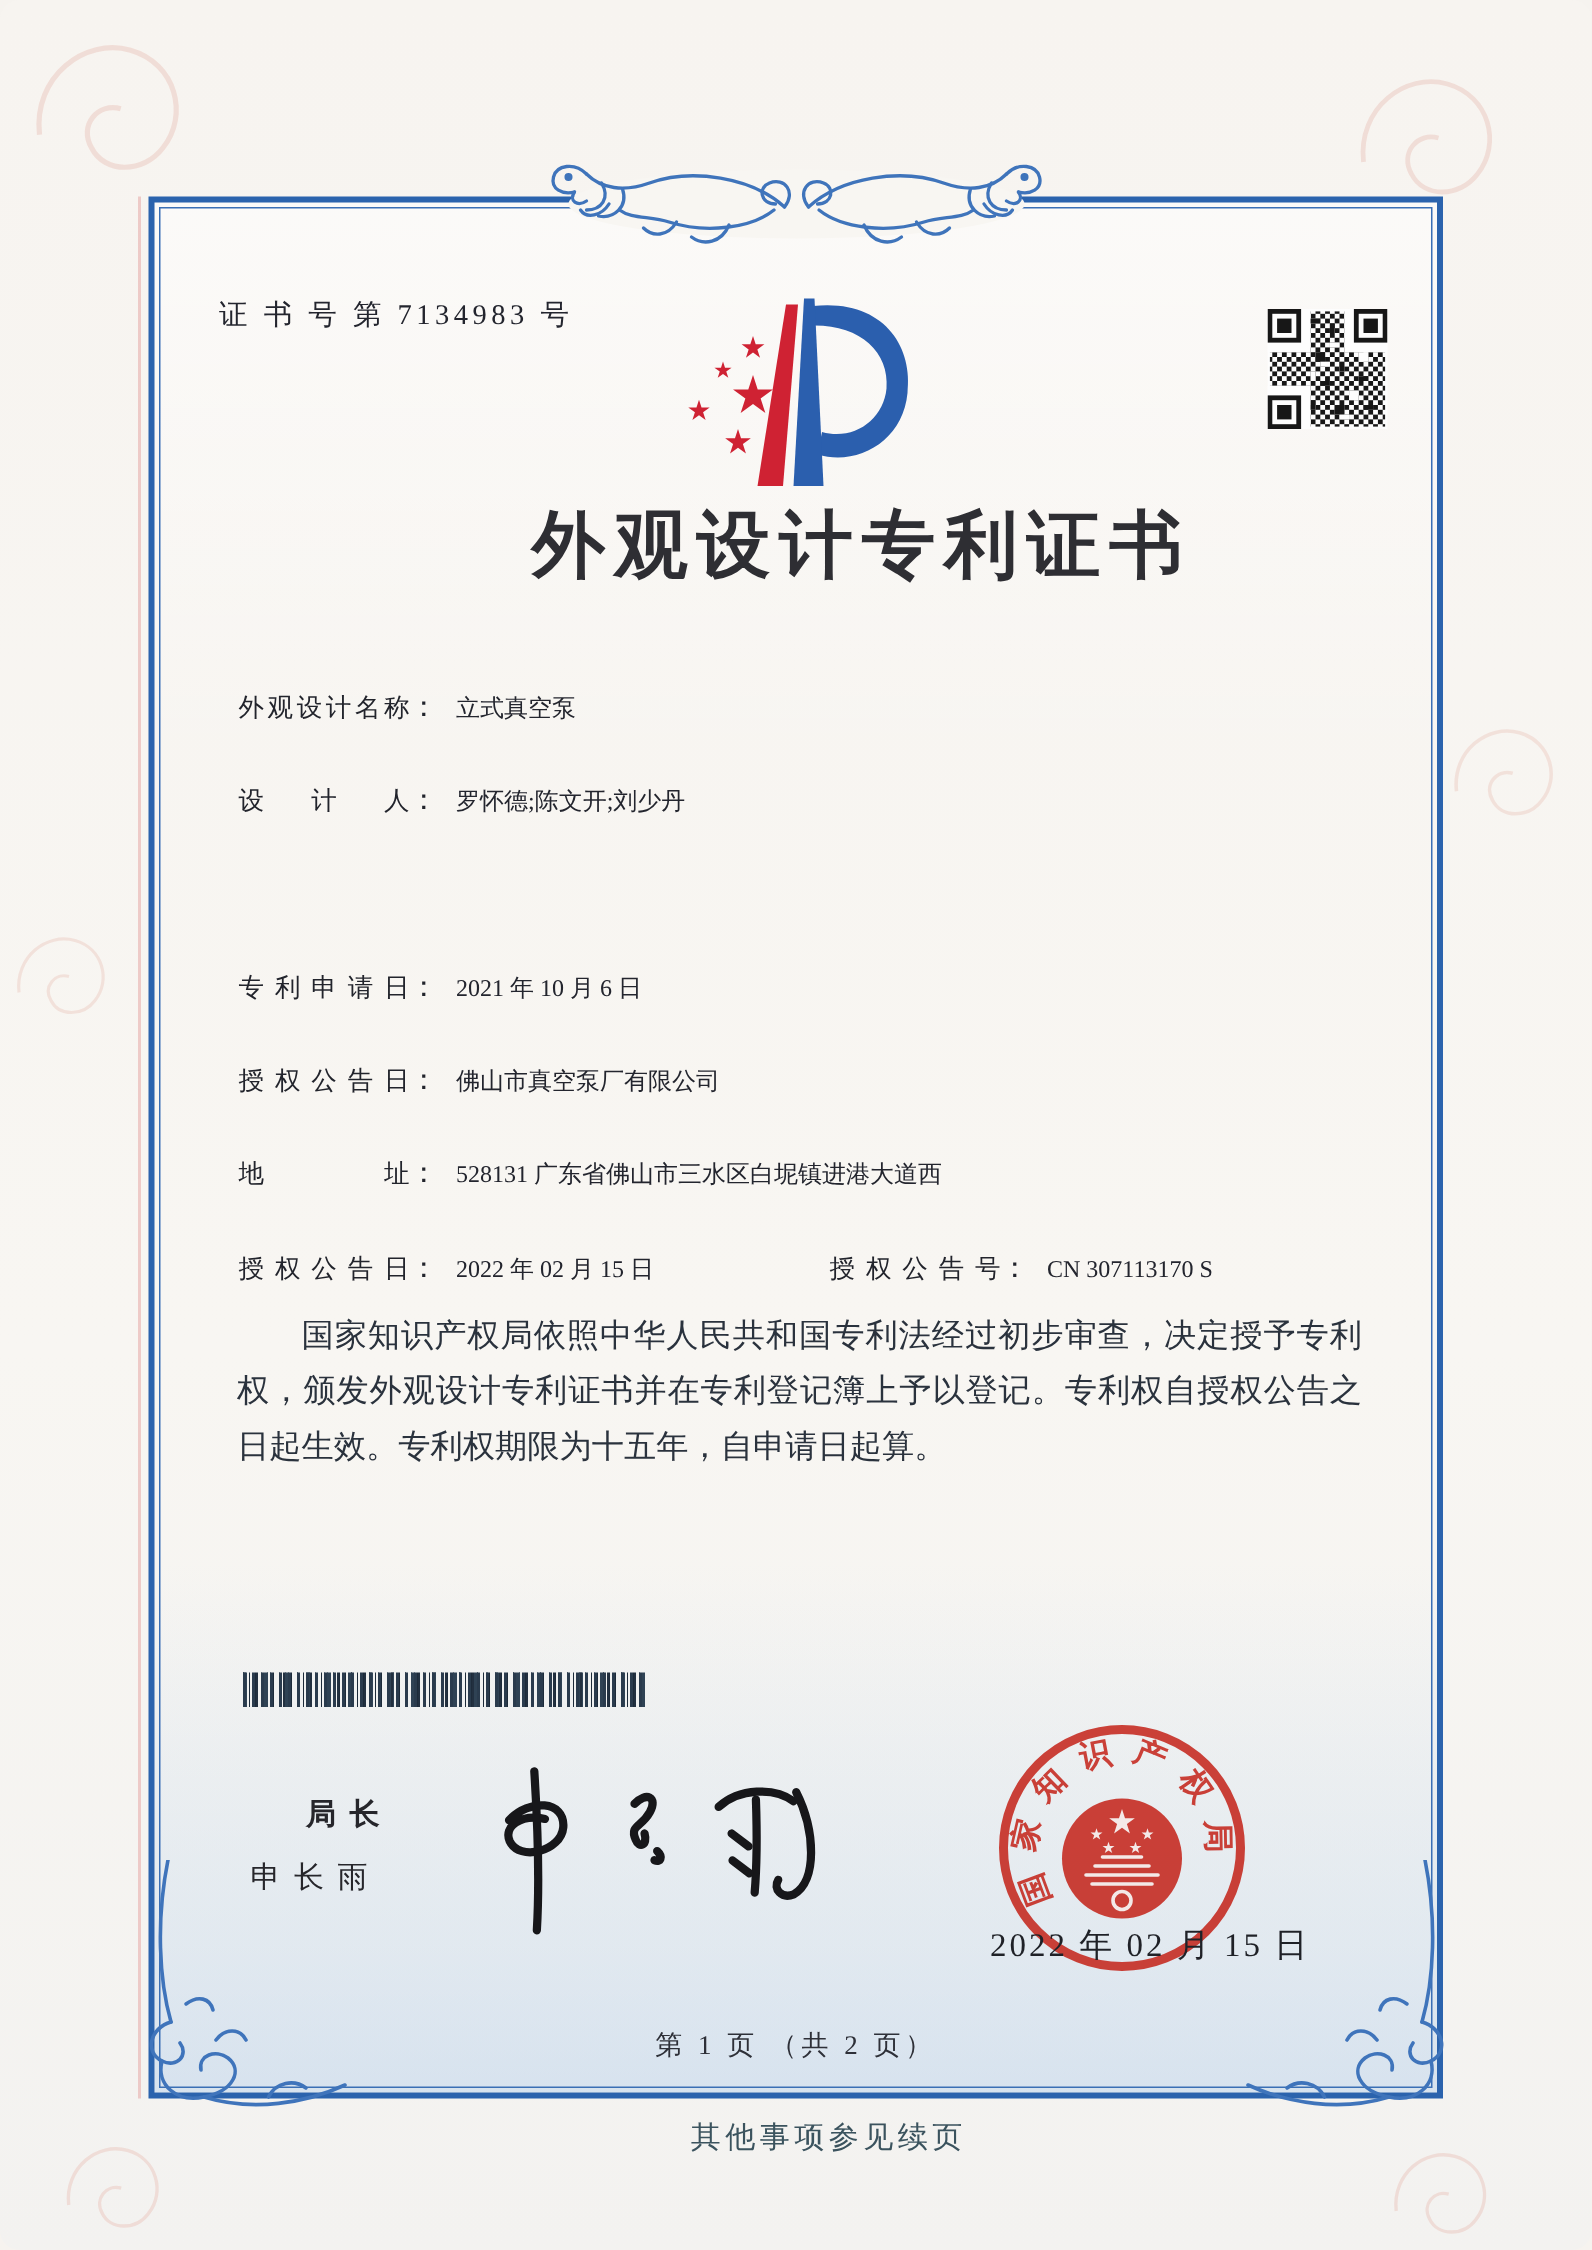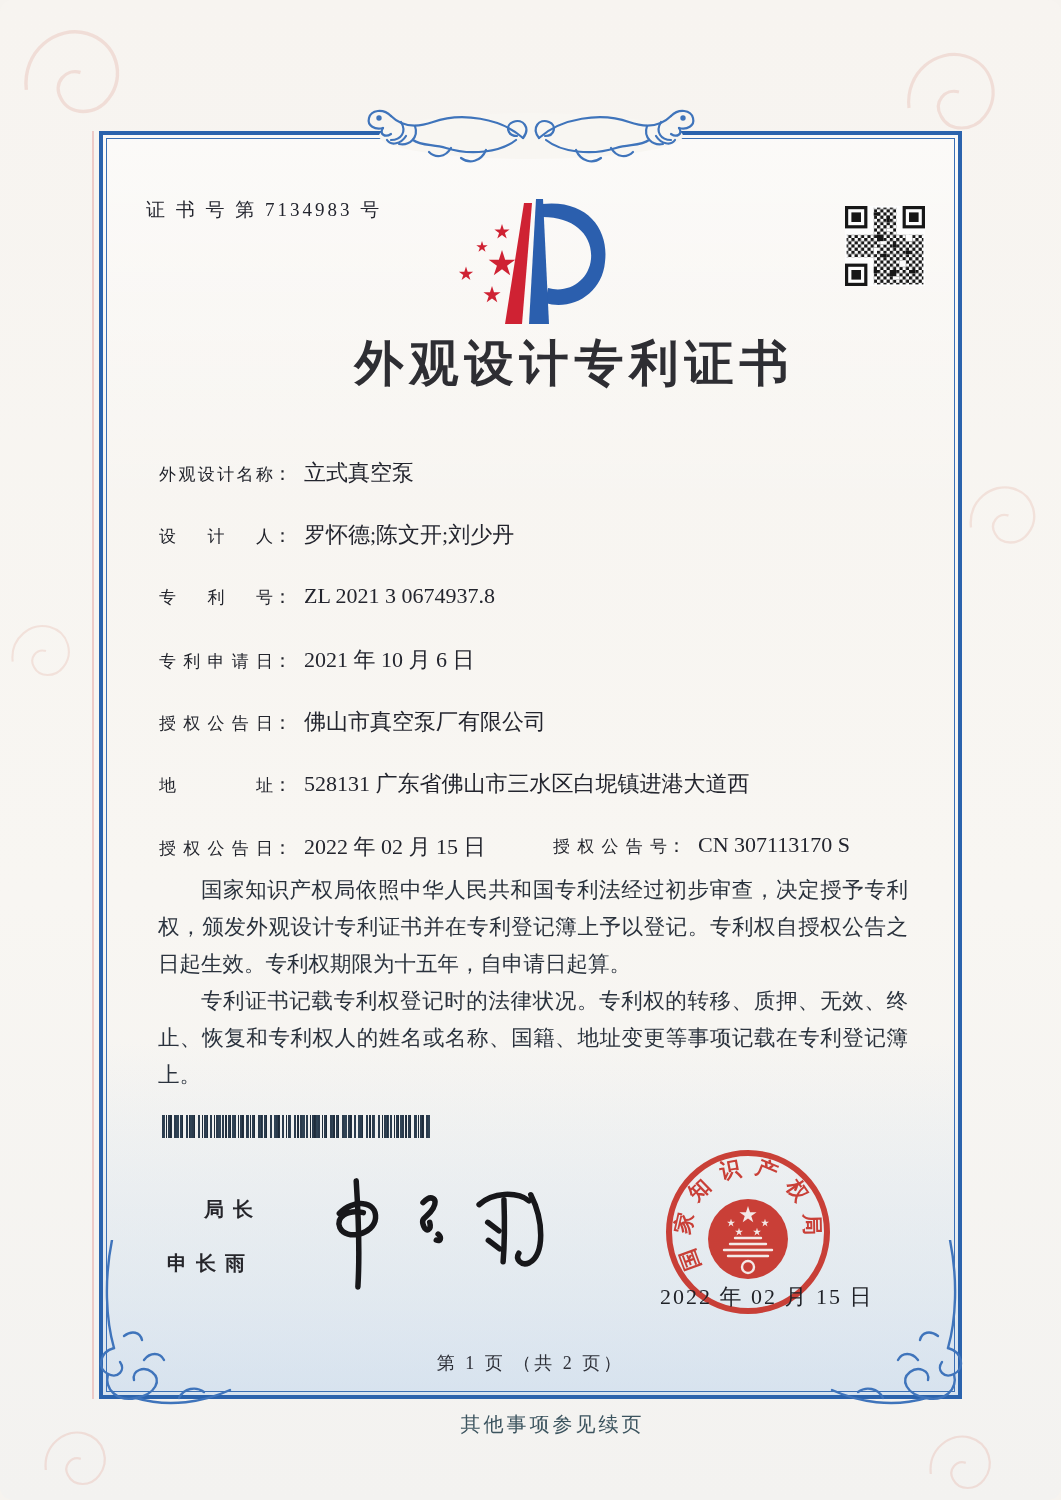--- a/index.html
+++ b/index.html
@@ -23,35 +23,35 @@
   .cert-no{position:absolute;left:146px;top:197px;font-size:19px;letter-spacing:3px;color:#23252e;}
   .qr{position:absolute;left:845px;top:206px;width:80px;height:80px;}
   .logo{position:absolute;left:452px;top:196px;}
   .title{position:absolute;left:0;top:331px;width:100%;text-align:center;
          font-size:49px;font-weight:700;letter-spacing:6px;color:#2e2e33;padding-left:44px;}
   .frow{position:absolute;left:159px;white-space:nowrap;}
   .frow.col2{left:553px;}
   .flabel{display:inline-block;width:114px;font-size:17px;color:#22242c;
           text-align:justify;text-align-last:justify;vertical-align:baseline;}
   .fcolon{font-size:19px;color:#22242c;}
-  .fvalue{font-size:22px;margin-left:12px;color:#23252e;}
+  .fvalue{font-size:16px;margin-left:12px;color:#23252e;}
   .legal{position:absolute;left:158px;top:872px;width:750px;font-size:21.5px;
          line-height:37px;color:#2a323d;text-align:justify;}
   .legal p{margin:0;text-indent:2em;}
   .barcode{position:absolute;left:162px;top:1115px;width:268px;height:23px;
     background:
       repeating-linear-gradient(90deg,#2a3b4d 0 2px,transparent 2px 6px),
       repeating-linear-gradient(90deg,#223040 0 1px,transparent 1px 9px),
       repeating-linear-gradient(90deg,#2f4254 0 3px,transparent 3px 14px),
       repeating-linear-gradient(90deg,#1d2b3a 0 1px,transparent 1px 4px);
     background-color:transparent;}
   .sig-title{position:absolute;left:167px;top:1196px;font-size:20px;font-weight:700;
              letter-spacing:9px;color:#26262b;font-family:"Liberation Sans","DejaVu Sans",sans-serif;margin-left:37px;}
-  .sig-name{position:absolute;left:167px;top:1238px;font-size:20px;font-weight:700;
-            letter-spacing:9px;color:#26262b;font-family:"Liberation Sans","DejaVu Sans",sans-serif;margin-top:12px;}
+  .sig-name{position:absolute;left:167px;top:1238px;font-size:20px;font-weight:400;
+            letter-spacing:9px;color:#26262b;font-family:"Liberation Sans","DejaVu Sans",sans-serif;}
   .signature{position:absolute;left:312px;top:1172px;transform:rotate(-2deg);}
   .seal{position:absolute;left:663px;top:1147px;z-index:4;}
   .seal-date{position:absolute;left:660px;top:1282px;font-size:22px;letter-spacing:2px;
              color:#1f2127;z-index:5;}
   .page-num{position:absolute;left:0;top:1351px;width:100%;text-align:center;
             font-size:18px;letter-spacing:3px;color:#2e3038;}
   .note{position:absolute;left:0;top:1411px;width:100%;text-align:center;
         font-size:20px;letter-spacing:3px;color:#3b535e;margin-left:22px;}
 </style>
 </head>
@@ -194,42 +194,38 @@
   </svg>
 
   <div class="title">外观设计专利证书</div>
 
   <div class="frow" style="top:458px">
     <span class="flabel">外观设计名称</span><span class="fcolon">：</span><span class="fvalue">立式真空泵</span>
   </div>
   <div class="frow" style="top:520px">
     <span class="flabel">设计人</span><span class="fcolon">：</span><span class="fvalue">罗怀德;陈文开;刘少丹</span>
   </div>
-  <div class="frow" style="top:583px">
-    <span class="flabel">专利号</span><span class="fcolon">：</span><span class="fvalue">ZL 2021 3 0674937.8</span>
-  </div>
   <div class="frow" style="top:645px">
     <span class="flabel">专利申请日</span><span class="fcolon">：</span><span class="fvalue">2021 年 10 月 6 日</span>
   </div>
   <div class="frow" style="top:707px">
     <span class="flabel">授权公告日</span><span class="fcolon">：</span><span class="fvalue">佛山市真空泵厂有限公司</span>
   </div>
   <div class="frow" style="top:769px">
     <span class="flabel">地址</span><span class="fcolon">：</span><span class="fvalue">528131 广东省佛山市三水区白坭镇进港大道西</span>
   </div>
   <div class="frow" style="top:832px">
     <span class="flabel">授权公告日</span><span class="fcolon">：</span><span class="fvalue">2022 年 02 月 15 日</span>
   </div>
   <div class="frow col2" style="top:832px">
     <span class="flabel">授权公告号</span><span class="fcolon">：</span><span class="fvalue">CN 307113170 S</span>
   </div>
 
   <div class="legal">
     <p>国家知识产权局依照中华人民共和国专利法经过初步审查，决定授予专利权，颁发外观设计专利证书并在专利登记簿上予以登记。专利权自授权公告之日起生效。专利权期限为十五年，自申请日起算。</p>
-    <p>专利证书记载专利权登记时的法律状况。专利权的转移、质押、无效、终止、恢复和专利权人的姓名或名称、国籍、地址变更等事项记载在专利登记簿上。</p>
   </div>
 
   <div class="barcode"></div>
 
   <div class="sig-title">局长</div>
   <div class="sig-name">申长雨</div>
 
   <svg class="signature" width="255" height="118" viewBox="0 0 255 118">
     <g stroke="#17171a" stroke-width="5.5" fill="none" stroke-linecap="round">
       <path d="M28,38 C42,24 66,26 64,44 C62,60 34,66 28,52 C24,42 36,34 52,38"></path>

